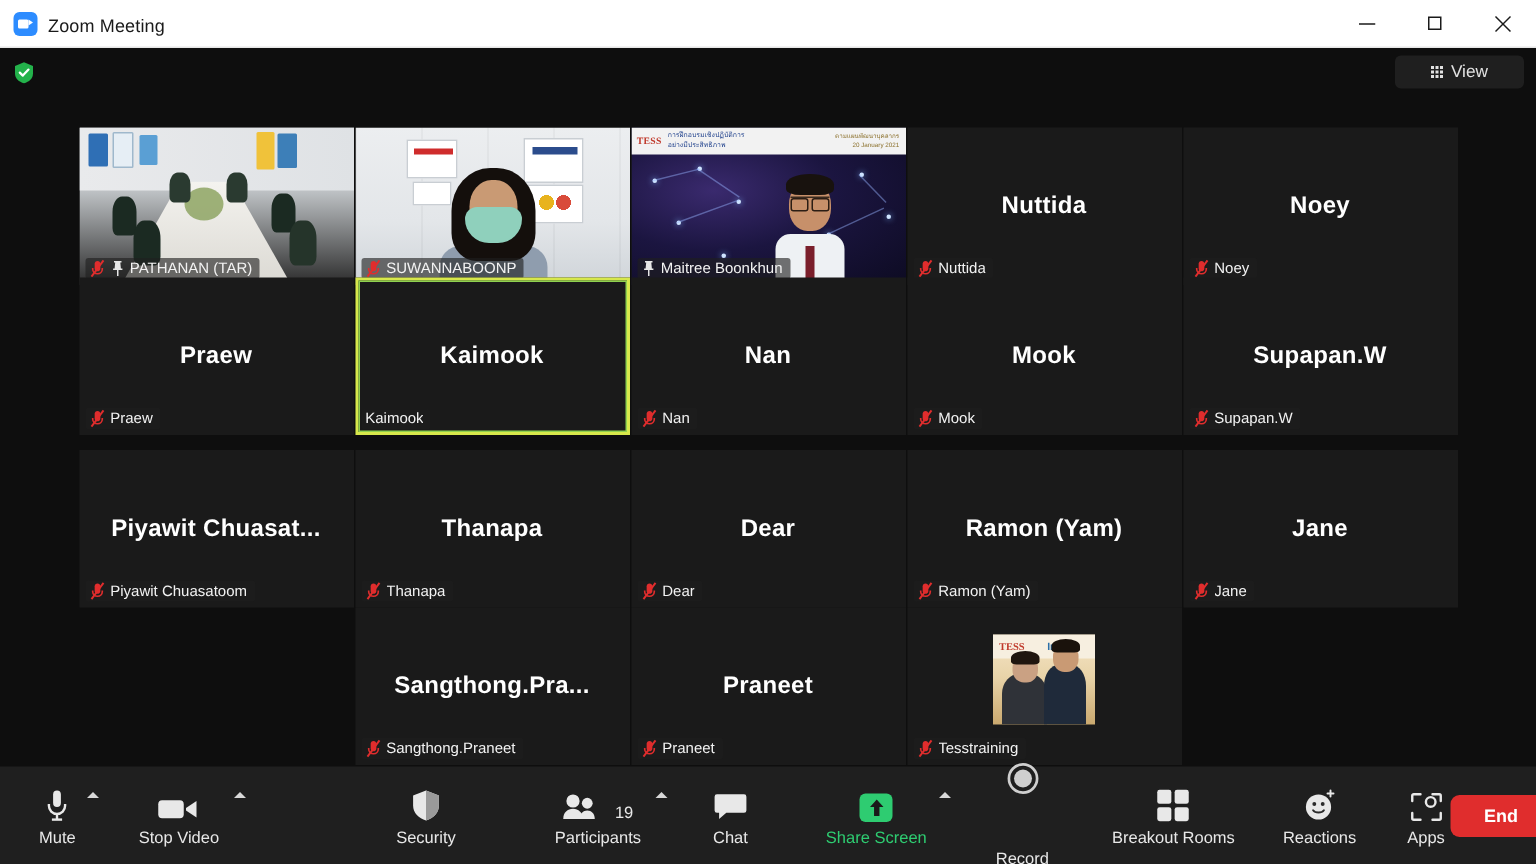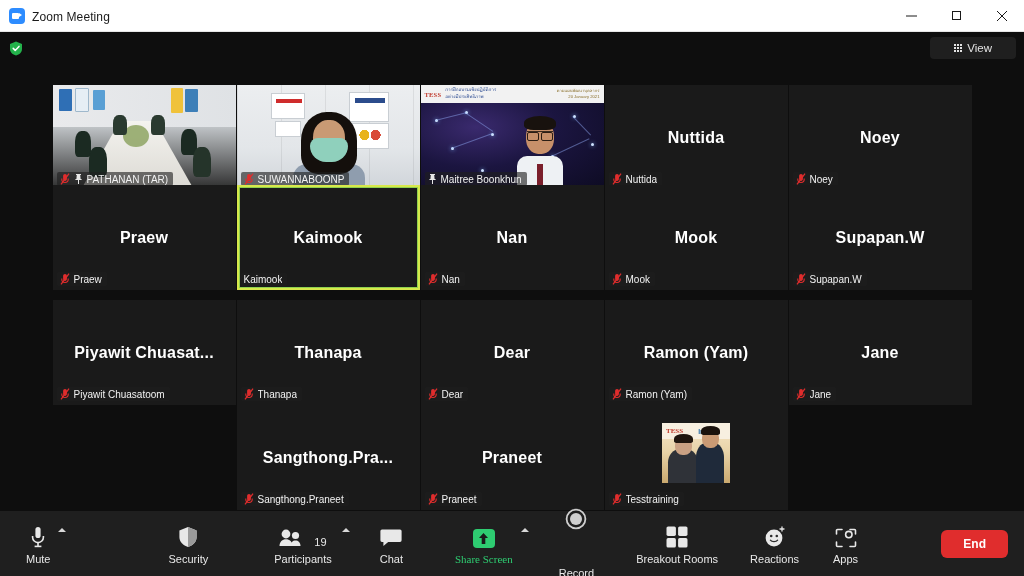--- a/index.html
+++ b/index.html
@@ -274,21 +274,21 @@
   }
   .tool {
     position: relative;
     display: flex; flex-direction: column;
     align-items: center; justify-content: center;
     height: 65px; color: #e8e8e8;
     padding: 0 4px;
   }
   .tool .ic { height: 26px; display: flex; align-items: flex-end; justify-content: center; }
   .tool .lbl { font-size: 11px; margin-top: 5px; color: #e8e8e8; white-space: nowrap; }
-  .tool.green .lbl { color: #2ecc71; font-family: Liberation Serif, serif; }
+  .tool.green .lbl { color: #2ecc71; }
   .caret {
     position: absolute; right: -3px; top: 17px;
     width: 0; height: 0;
     border-left: 4px solid transparent;
     border-right: 4px solid transparent;
     border-bottom: 4px solid #d8d8d8;
   }
   .badge-count { font-size: 11px; color: #e8e8e8; margin-left: 3px; }
   .end-btn {
     margin-left: auto; margin-right: 16px;
@@ -670,20 +670,30 @@
           <rect x="5.4" y="1" width="5.2" height="11" rx="2.6" fill="#e8e8e8"></rect>
           <path d="M2.6 10 V11.2 C2.6 14.2 5 16.6 8 16.6 C11 16.6 13.4 14.2 13.4 11.2 V10" stroke="#e8e8e8" stroke-width="1.6" fill="none"></path>
           <line x1="8" y1="16.6" x2="8" y2="20.2" stroke="#e8e8e8" stroke-width="1.6"></line>
           <line x1="4.6" y1="20.4" x2="11.4" y2="20.4" stroke="#e8e8e8" stroke-width="1.6"></line>
         </svg>
       </span>
       <span class="lbl">Mute</span>
       <span class="caret" style="right:-12px;"></span>
     </div>
 
+    <div class="tool" style="margin-left:34px;">
+      <span class="ic">
+        <svg width="28" height="18" viewBox="0 0 28 18">
+          <rect x="0.5" y="3.5" width="17" height="12" rx="2.6" fill="#e8e8e8"></rect>
+          <path d="M19 8.6 L26 4 V15 L19 10.4 Z" fill="#e8e8e8"></path>
+        </svg>
+      </span>
+      <span class="lbl">Stop Video</span>
+      <span class="caret" style="right:-14px;"></span>
+    </div>
 
     <div class="tool" style="margin-left:110px;">
       <span class="ic">
         <svg width="20" height="22" viewBox="0 0 20 22">
           <path d="M10 1 L18.6 4.4 V11 C18.6 16 14.8 19.6 10 21 C5.2 19.6 1.4 16 1.4 11 V4.4 Z" fill="#e8e8e8"></path>
           <path d="M10 1 L18.6 4.4 V11 C18.6 16 14.8 19.6 10 21 Z" fill="#9a9a9a"></path>
         </svg>
       </span>
       <span class="lbl">Security</span>
     </div>

